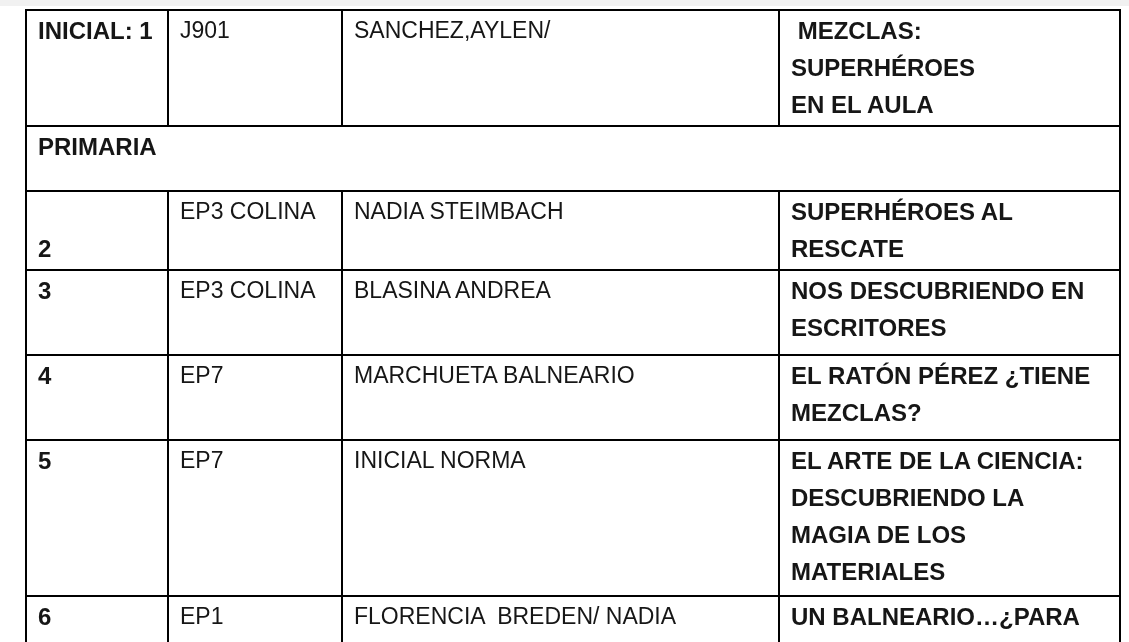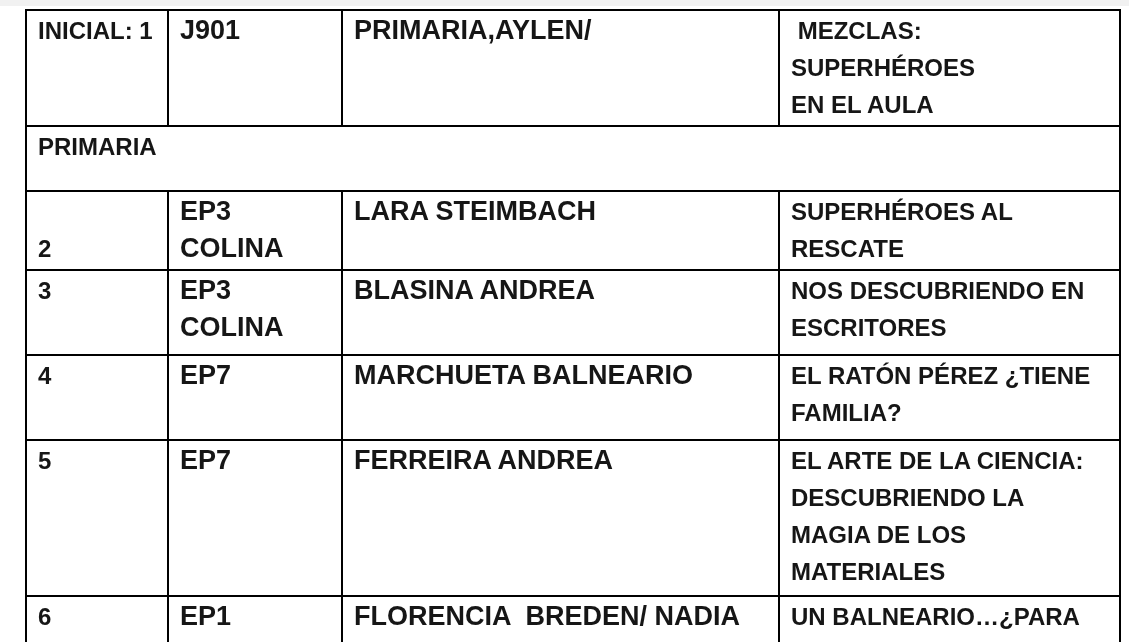--- a/index.html
+++ b/index.html
@@ -24,24 +24,24 @@
     width: 1094px;
     border-collapse: collapse;
     table-layout: fixed;
   }
   table.doc td {
     border: 2px solid #000000;
     vertical-align: top;
     padding: 1px 10px 2px 11px;
     white-space: pre-wrap;
     overflow: hidden;
-    font-size: 27px;
+    font-size: 23px;
     line-height: 37px;
     color: #161616;
-    font-weight: 700;
+    font-weight: 400;
   }
   table.doc td.b {
     font-weight: 700;
     font-size: 24px;
   }
   tr.h-initial   { height: 77px; }
   tr.h-section   { height: 65px; }
   tr.h-r2        { height: 79px; }
   tr.h-r3        { height: 85px; }
   tr.h-r4        { height: 85px; }
@@ -62,58 +62,58 @@
       <col style="width:142px">
       <col style="width:174px">
       <col style="width:437px">
       <col style="width:341px">
     </colgroup>
 
     <tbody>
         <tr class="h-initial">
       <td class="b">INICIAL: 1</td>
       <td>J901</td>
-      <td>PRIMARIA,AYLEN/</td>
+      <td>SANCHEZ,AYLEN/</td>
       <td class="b"> MEZCLAS: SUPERHÉROES
 EN EL AULA</td>
     </tr>
 
     <tr class="h-section">
       <td class="b" colspan="4">PRIMARIA</td>
     </tr>
 
     <tr class="h-r2">
       <td class="b">
 2</td>
       <td>EP3 COLINA</td>
-      <td>LARA STEIMBACH</td>
+      <td>NADIA STEIMBACH</td>
       <td class="b">SUPERHÉROES AL
 RESCATE</td>
     </tr>
 
     <tr class="h-r3">
       <td class="b">3</td>
       <td>EP3 COLINA</td>
       <td>BLASINA ANDREA</td>
       <td class="b">NOS DESCUBRIENDO EN
 ESCRITORES</td>
     </tr>
 
     <tr class="h-r4">
       <td class="b">4</td>
       <td>EP7</td>
       <td>MARCHUETA BALNEARIO</td>
       <td class="b">EL RATÓN PÉREZ ¿TIENE
-FAMILIA?</td>
+MEZCLAS?</td>
     </tr>
 
     <tr class="h-r5">
       <td class="b">5</td>
       <td>EP7</td>
-      <td>FERREIRA ANDREA</td>
+      <td>INICIAL NORMA</td>
       <td class="b">EL ARTE DE LA CIENCIA:
 DESCUBRIENDO LA
 MAGIA DE LOS
 MATERIALES</td>
     </tr>
 
     <tr class="h-r6">
       <td class="b">6</td>
       <td>EP1</td>
       <td>FLORENCIA  BREDEN/ NADIA

